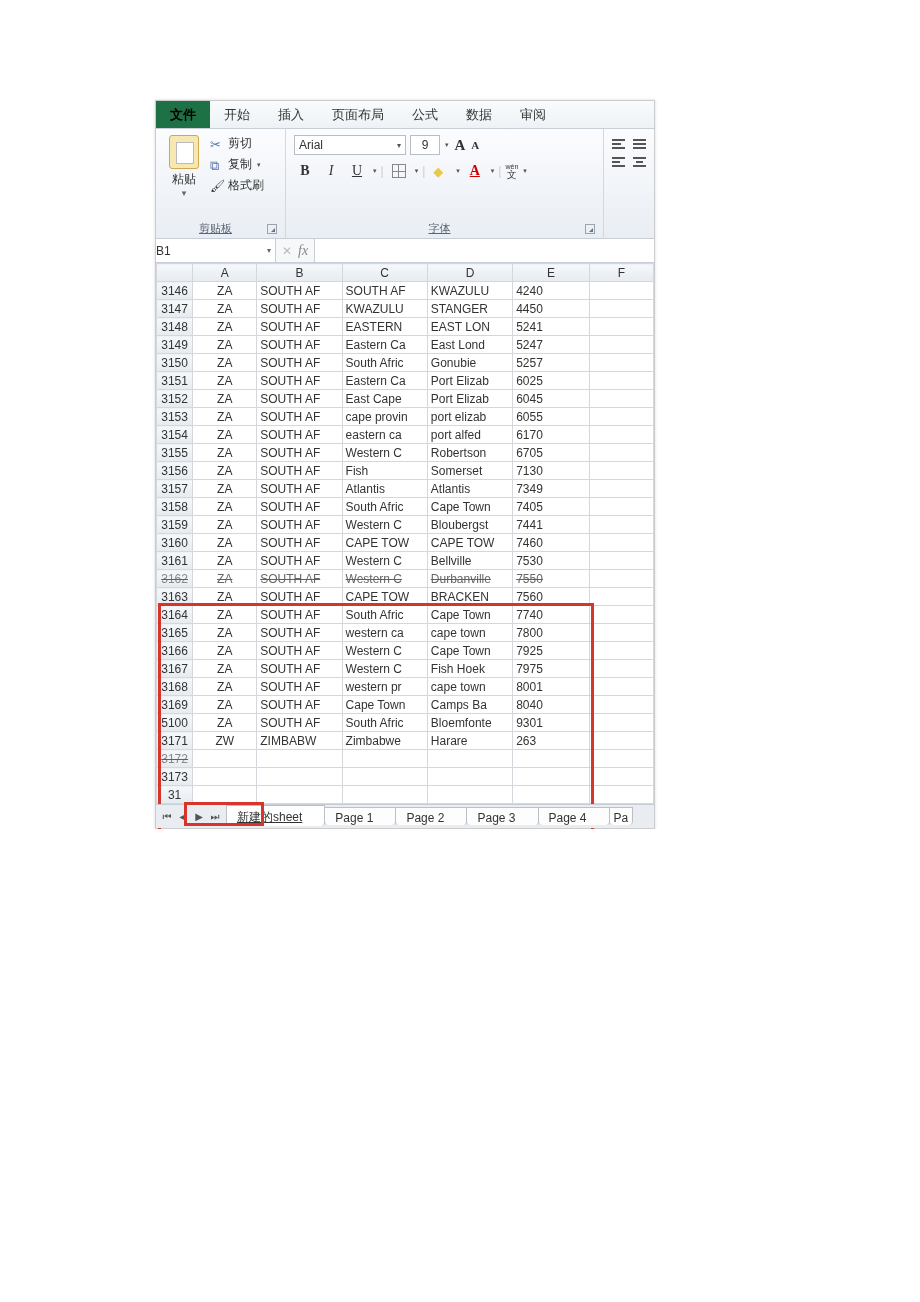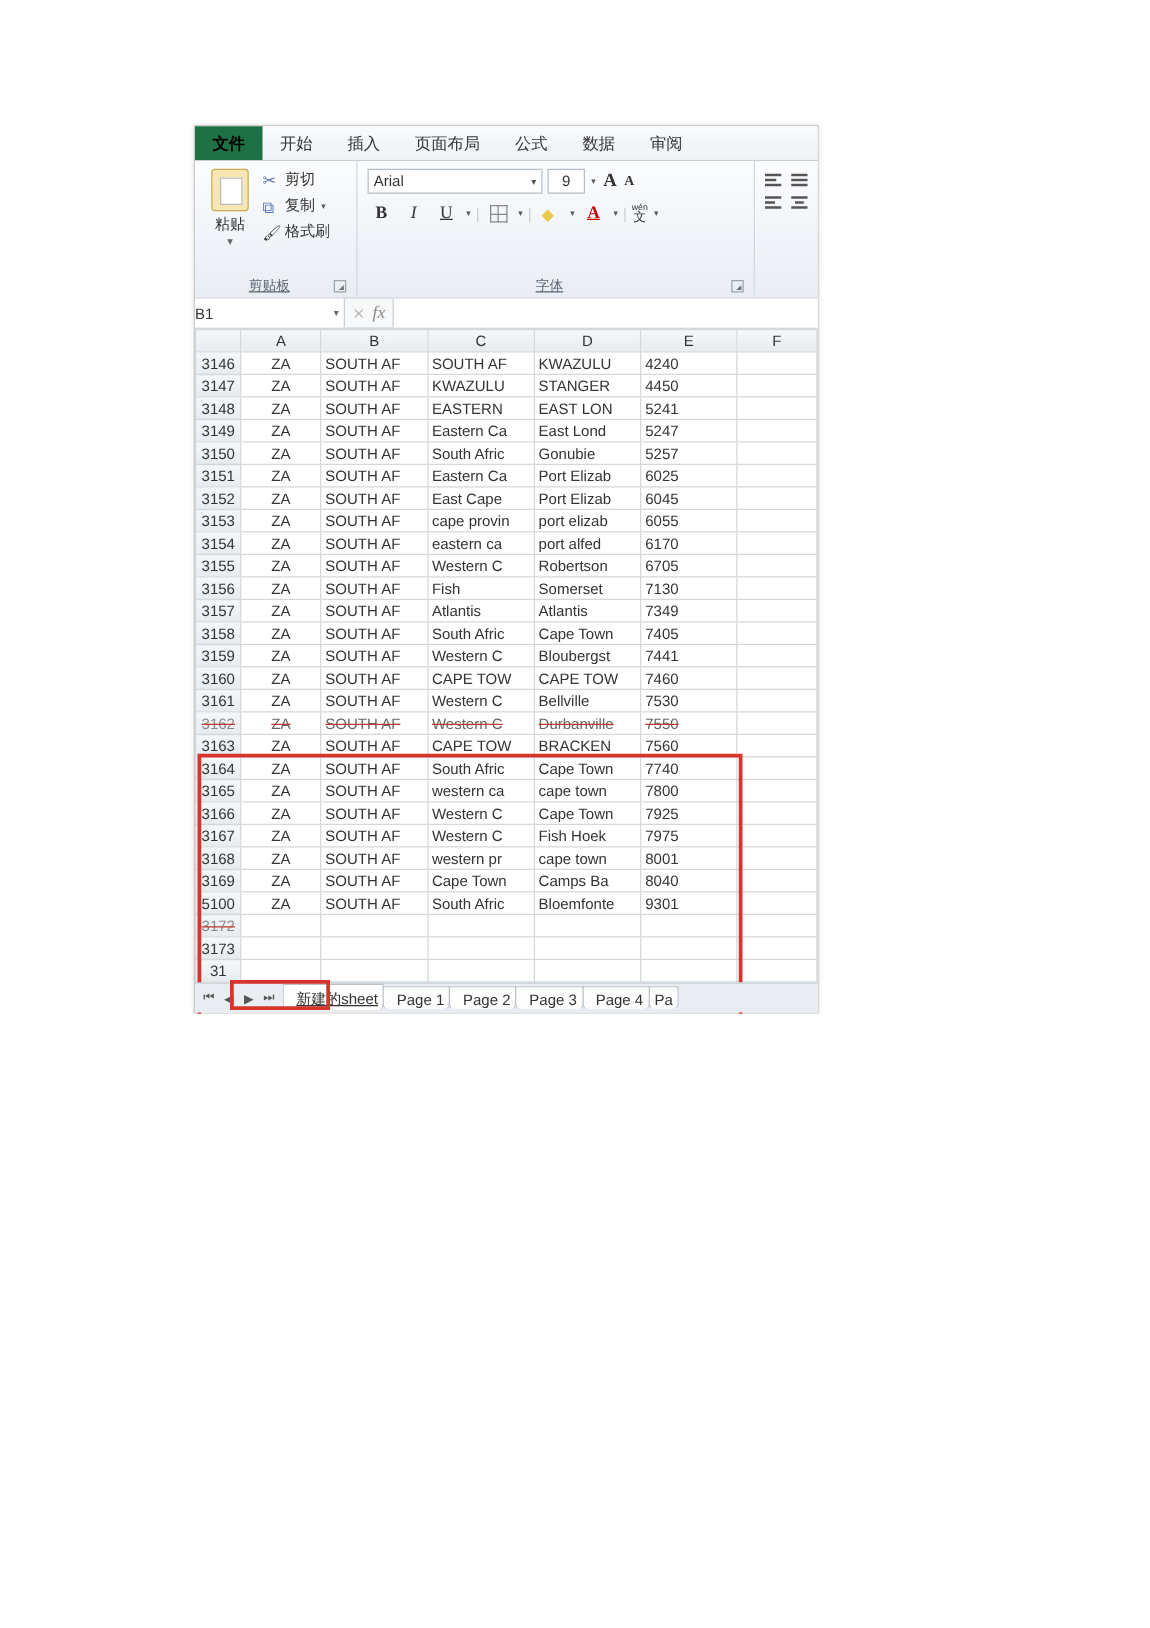--- a/index.html
+++ b/index.html
@@ -111,21 +111,21 @@
   .combo {
     border: 1px solid #b6bfc8;
     background: #fff;
     height: 20px;
     display: flex;
     align-items: center;
     padding: 0 4px;
     font-size: 12px;
   }
   .combo .dd { margin-left: auto; font-size: 8px; color: #555; }
-  .fontname { width: 140px; gap: 42px; }
+  .fontname { width: 112px; gap: 42px; }
   .fontsize { width: 30px; justify-content: center; }
   .fsz-row { display: flex; gap: 2px; align-items: center; }
   .sizer { font-family: "Times New Roman", serif; font-weight: bold; cursor: pointer; padding: 0 2px; }
   .sizer.big { font-size: 15px; position: relative; }
   .sizer.small { font-size: 11px; position: relative; }
   .fmt-btn {
     width: 22px; height: 20px;
     display: inline-flex; align-items: center; justify-content: center;
     cursor: pointer;
     font-family: "Times New Roman", serif;
@@ -262,21 +262,21 @@
     display: flex;
     align-items: center;
     height: 24px;
     background: #e9edf1;
     border-top: 1px solid #c7ced5;
     font-size: 12px;
   }
   .navbtns { display:flex; gap:2px; padding:0 4px; }
   .navbtn { width:14px; text-align:center; color:#555; cursor:pointer; font-size:10px; }
   .stab {
-    padding: 3px 4px 0 10px;
+    padding: 3px 22px 0 10px;
     background: #fdfdfd;
     border: 1px solid #b9c0c7;
     border-bottom: none;
     margin-right: -1px;
     border-radius: 0 0 4px 4px;
     transform: translateY(-1px);
     cursor: pointer;
     position: relative;
   }
   .stab.active {
@@ -663,20 +663,29 @@
           </tr>
           <tr>
             <th class="rowhdr">5100</th>
             <td class="colA">ZA</td>
             <td>SOUTH AF</td>
             <td>South Afric</td>
             <td>Bloemfonte</td>
             <td class="colE">9301</td>
             <td></td>
           </tr>
+          <tr>
+            <th class="rowhdr">3171</th>
+            <td class="colA">ZW</td>
+            <td>ZIMBABW</td>
+            <td>Zimbabwe</td>
+            <td>Harare</td>
+            <td class="colE">263</td>
+            <td></td>
+          </tr>
           <tr class="struck">
             <th class="rowhdr">3172</th>
             <td class="colA"></td>
             <td></td>
             <td></td>
             <td></td>
             <td class="colE"></td>
             <td></td>
           </tr>
           <tr>

